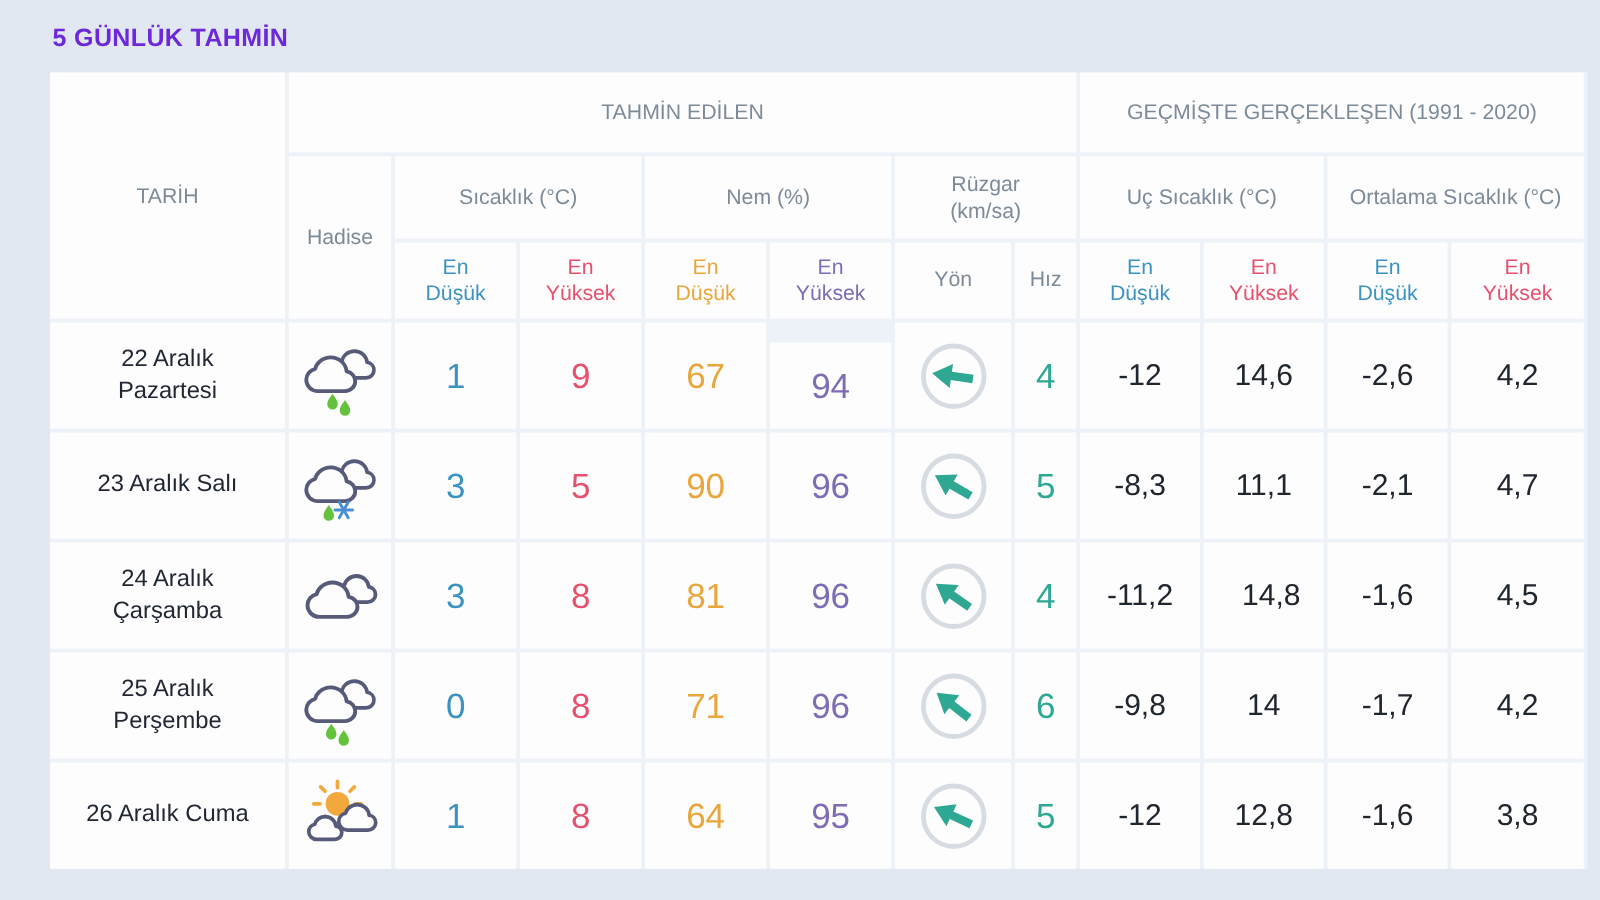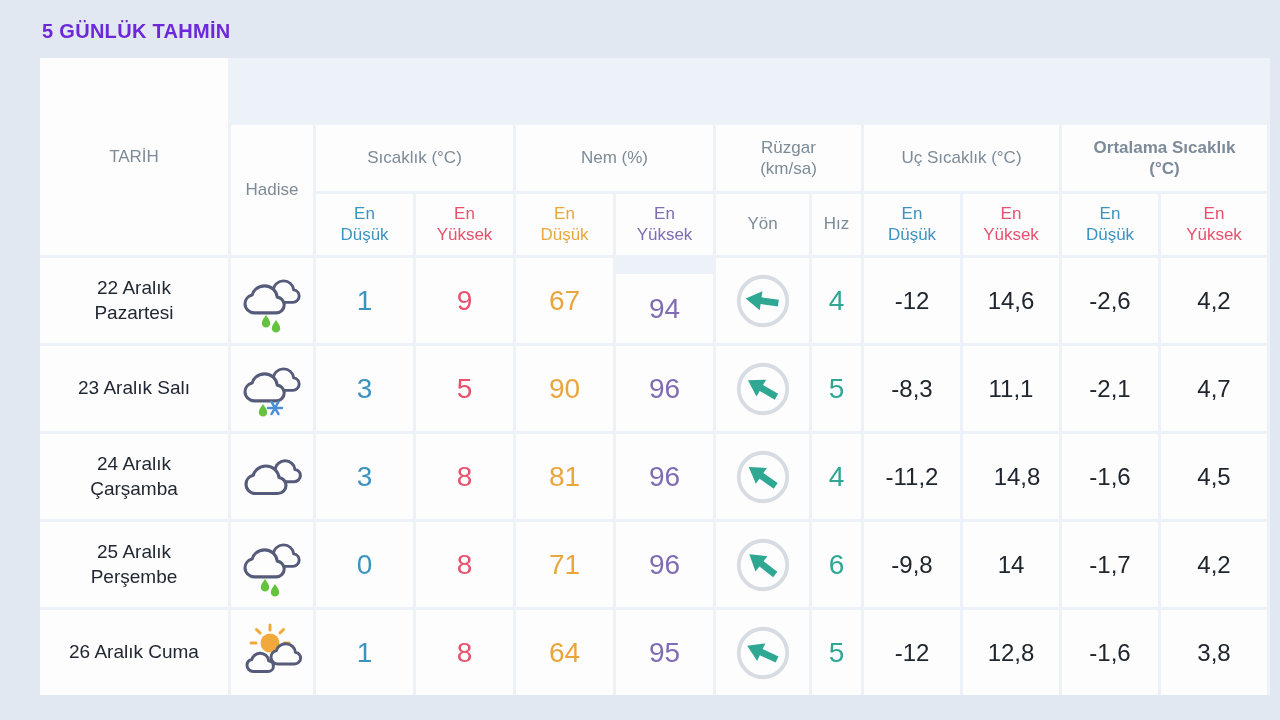--- a/index.html
+++ b/index.html
@@ -45,31 +45,35 @@
   svg{display:block;}
   
   .a-tarih{grid-row:1 / span 3;grid-column:1;}
   .a-tahmin{grid-row:1;grid-column:2 / span 7;}
   .a-gecmis{grid-row:1;grid-column:9 / span 4;}
   .a-hadise{grid-row:2 / span 2;grid-column:2;}
   .a-sicak{grid-row:2;grid-column:3 / span 2;}
   .a-nem{grid-row:2;grid-column:5 / span 2;}
   .a-ruzgar{grid-row:2;grid-column:7 / span 2;}
   .a-uc{grid-row:2;grid-column:9 / span 2;}
-  .a-ort{grid-row:2;grid-column:11 / span 2;font-weight:bold;}
+  .a-ort{grid-row:2;grid-column:11 / span 2;}
 </style>
 </head>
 <body>
 
 <div class="wrap">
   <h1 class="page-title">5 GÜNLÜK TAHMİN</h1>
 
   <div class="tbl">
 
     <div class="cell hdr a-tarih">TARİH</div>
+    <div class="cell hdr a-tahmin">TAHMİN EDİLEN</div>
+    <div class="cell hdr a-gecmis">
+        <span class="wrap-wide">GEÇMİŞTE GERÇEKLEŞEN (1991 - 2020)</span>
+      </div>
     <div class="cell hdr a-hadise">Hadise</div>
     <div class="cell hdr a-sicak">Sıcaklık (°C)</div>
     <div class="cell hdr a-nem">Nem (%)</div>
     <div class="cell hdr a-ruzgar">
         <span class="wrap-mid">Rüzgar (km/sa)</span>
       </div>
     <div class="cell hdr a-uc">Uç Sıcaklık (°C)</div>
     <div class="cell hdr a-ort">
         <span class="wrap-ort">Ortalama Sıcaklık (°C)</span>
       </div>

